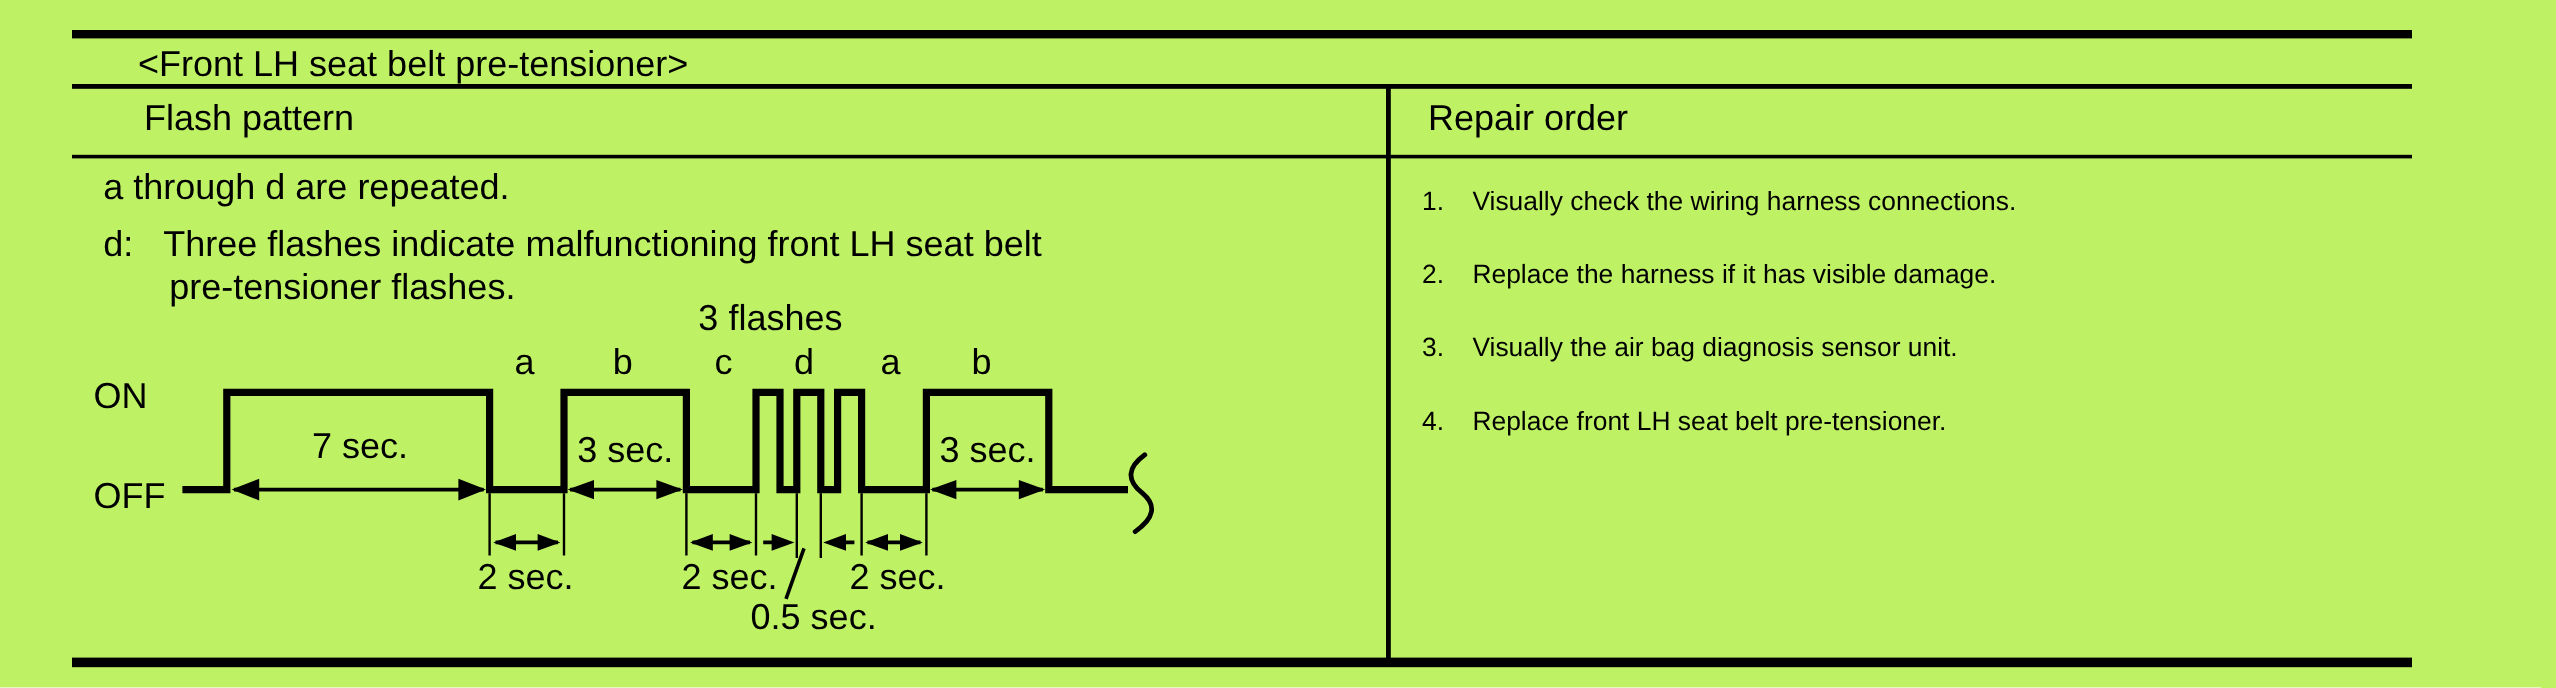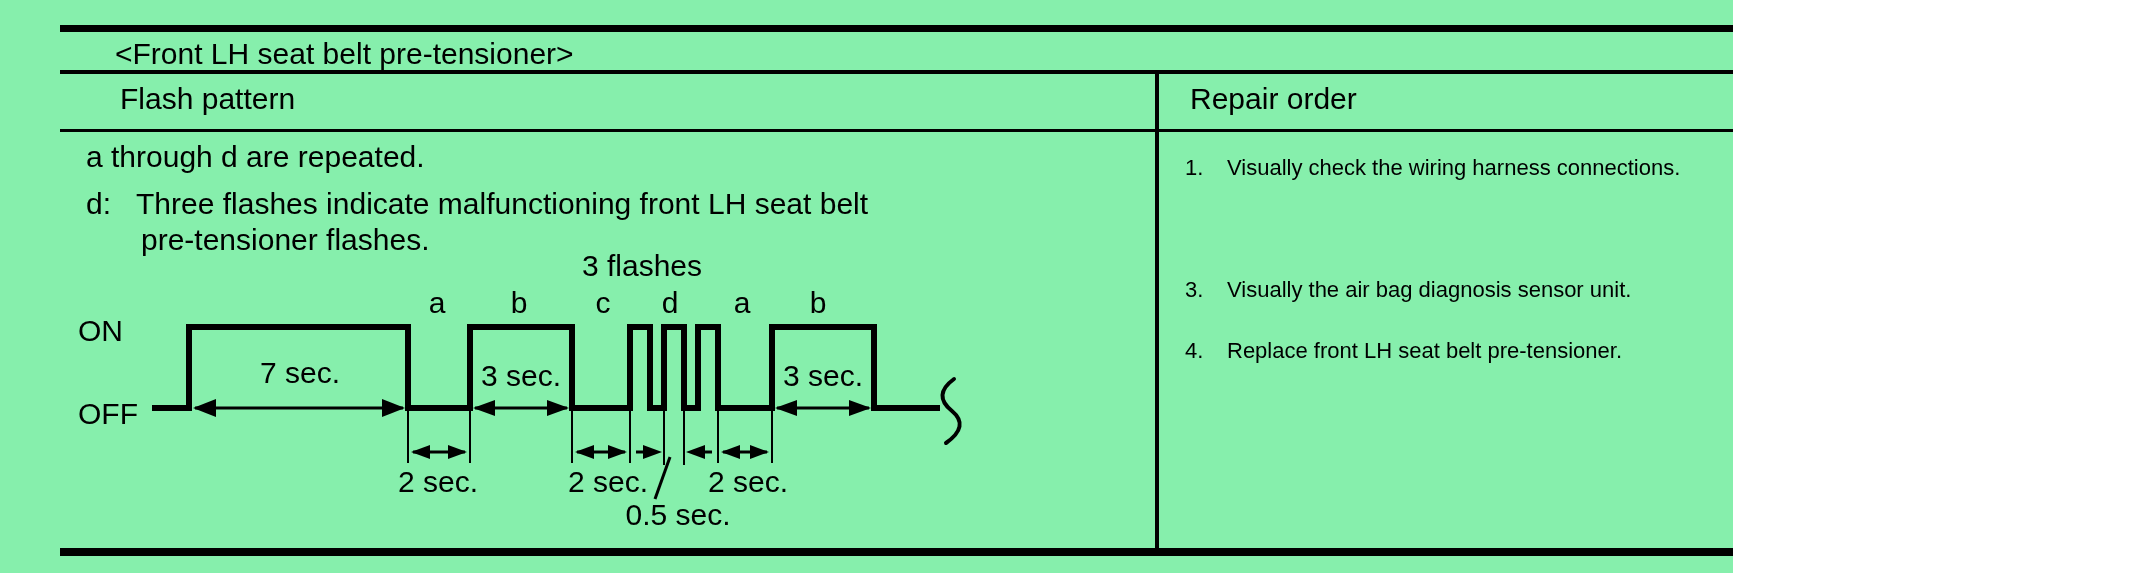--- a/index.html
+++ b/index.html
@@ -1,19 +1,19 @@
 <!DOCTYPE html>
 <html><head>
 <meta charset="utf-8">
 <style>
   html,body{margin:0;padding:0;background:#fff;}
   .page{
     position:relative;
-    width:1733px;height:573px;
-    background:#86efac;
+    width:2130px;height:573px;
+    background:#bef264;
     font-family:"Liberation Sans", sans-serif;
     color:#000;
     overflow:hidden;
   }
   .rule{position:absolute;background:#000;}
   .txt{
     position:absolute;
     font-size:30px;
     line-height:36px;
     white-space:nowrap;
@@ -116,20 +116,23 @@
     <polygon points="602,207 583,200 583,214" fill="#000"></polygon>
     <line x1="636" y1="207" x2="652" y2="207" stroke="#000" stroke-width="3"></line>
     <polygon points="626,207 645,200 645,214" fill="#000"></polygon>
 
     <line x1="595" y1="254" x2="610" y2="212" stroke="#000" stroke-width="3"></line>
   </svg>
 
   <div class="ro-item" style="top:150px">
     <span class="ro-num">1.</span><span>Visually check the wiring harness connections.</span>
   </div>
+  <div class="ro-item" style="top:211px">
+    <span class="ro-num">2.</span><span>Replace the harness if it has visible damage.</span>
+  </div>
   <div class="ro-item" style="top:272px">
     <span class="ro-num">3.</span><span>Visually the air bag diagnosis sensor unit.</span>
   </div>
   <div class="ro-item" style="top:333px">
     <span class="ro-num">4.</span><span>Replace front LH seat belt pre-tensioner.</span>
   </div>
 
 </div>
 
 </body></html>

